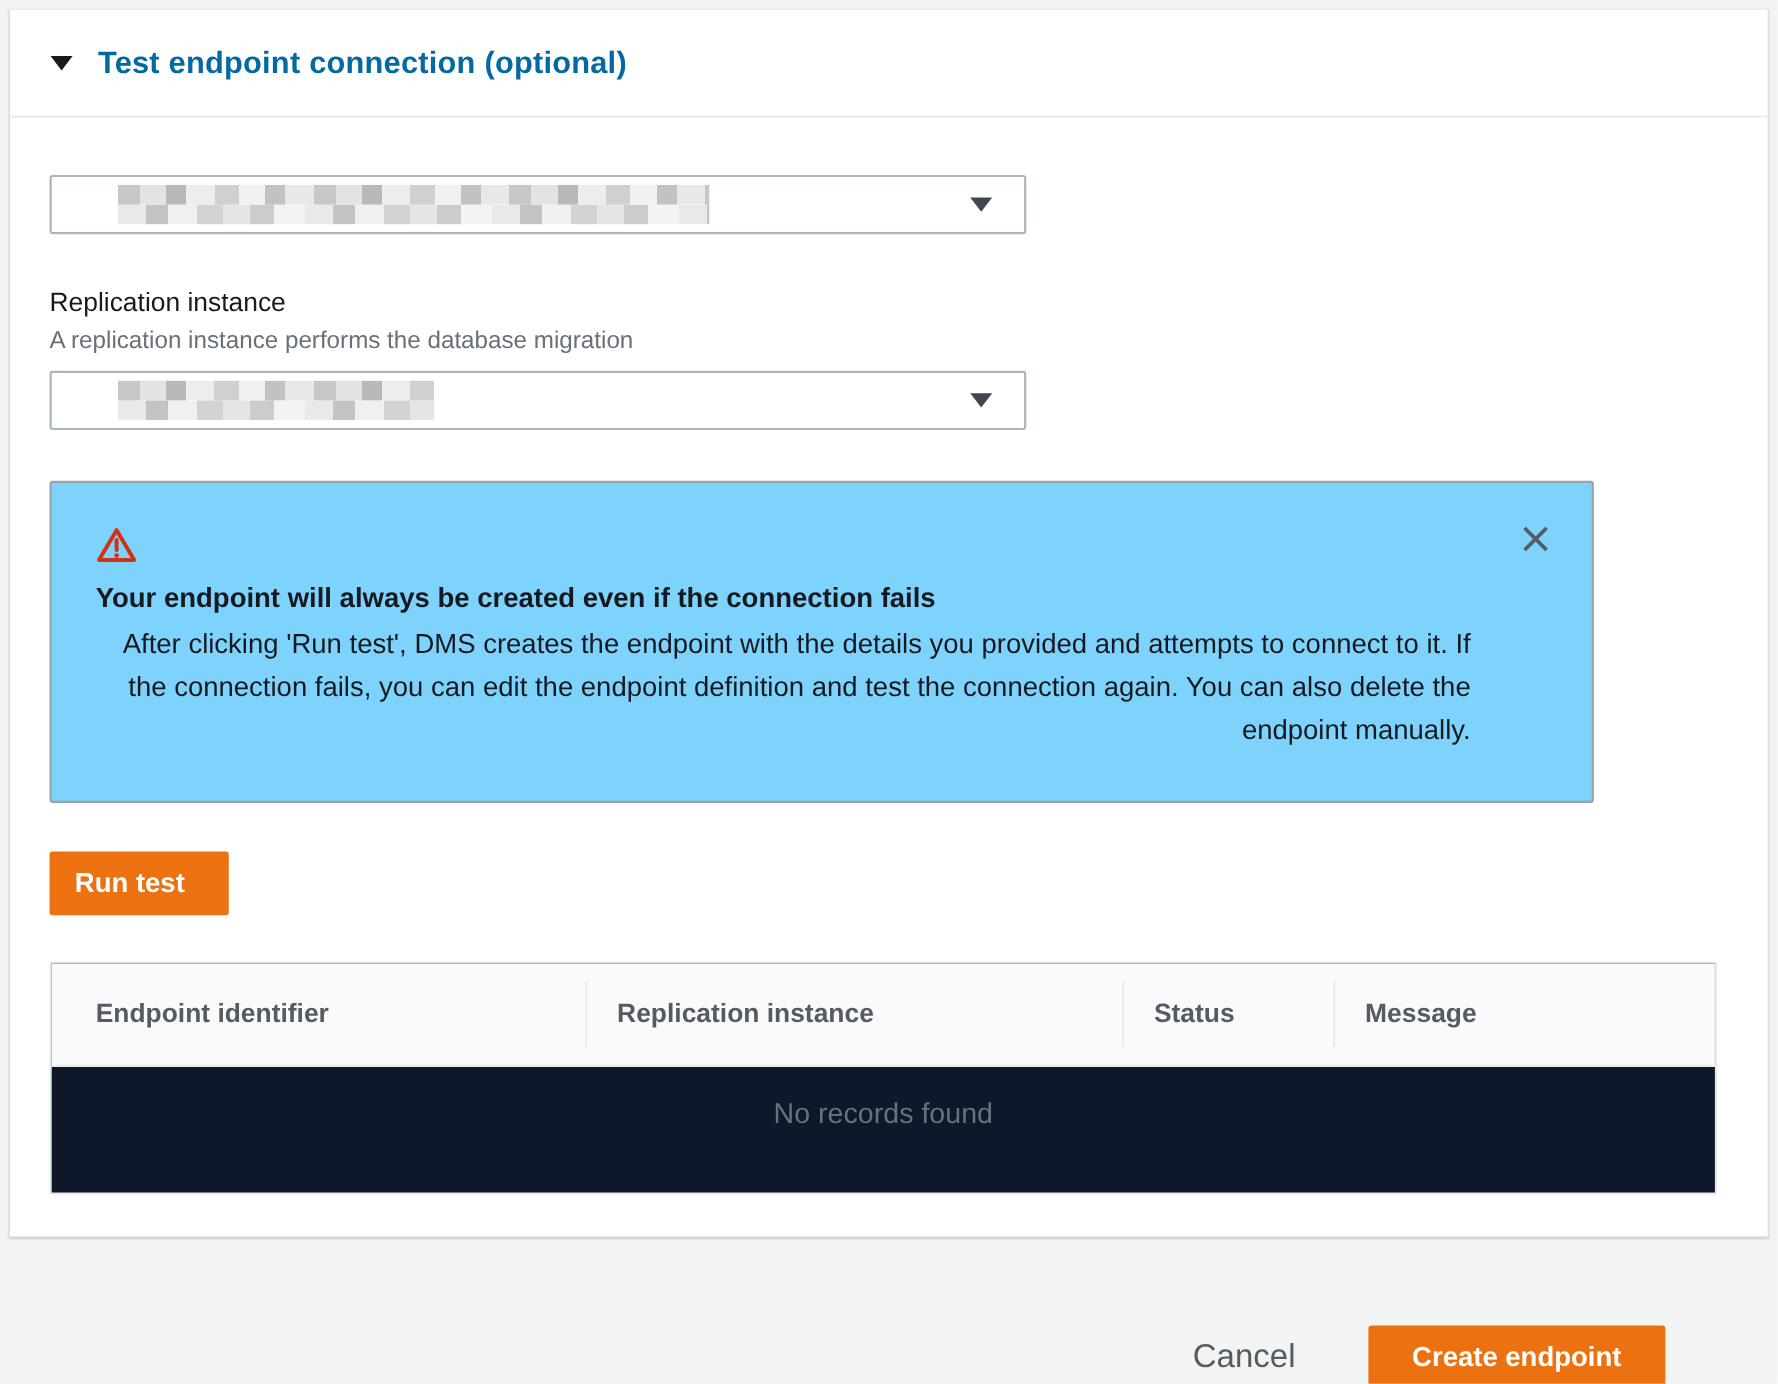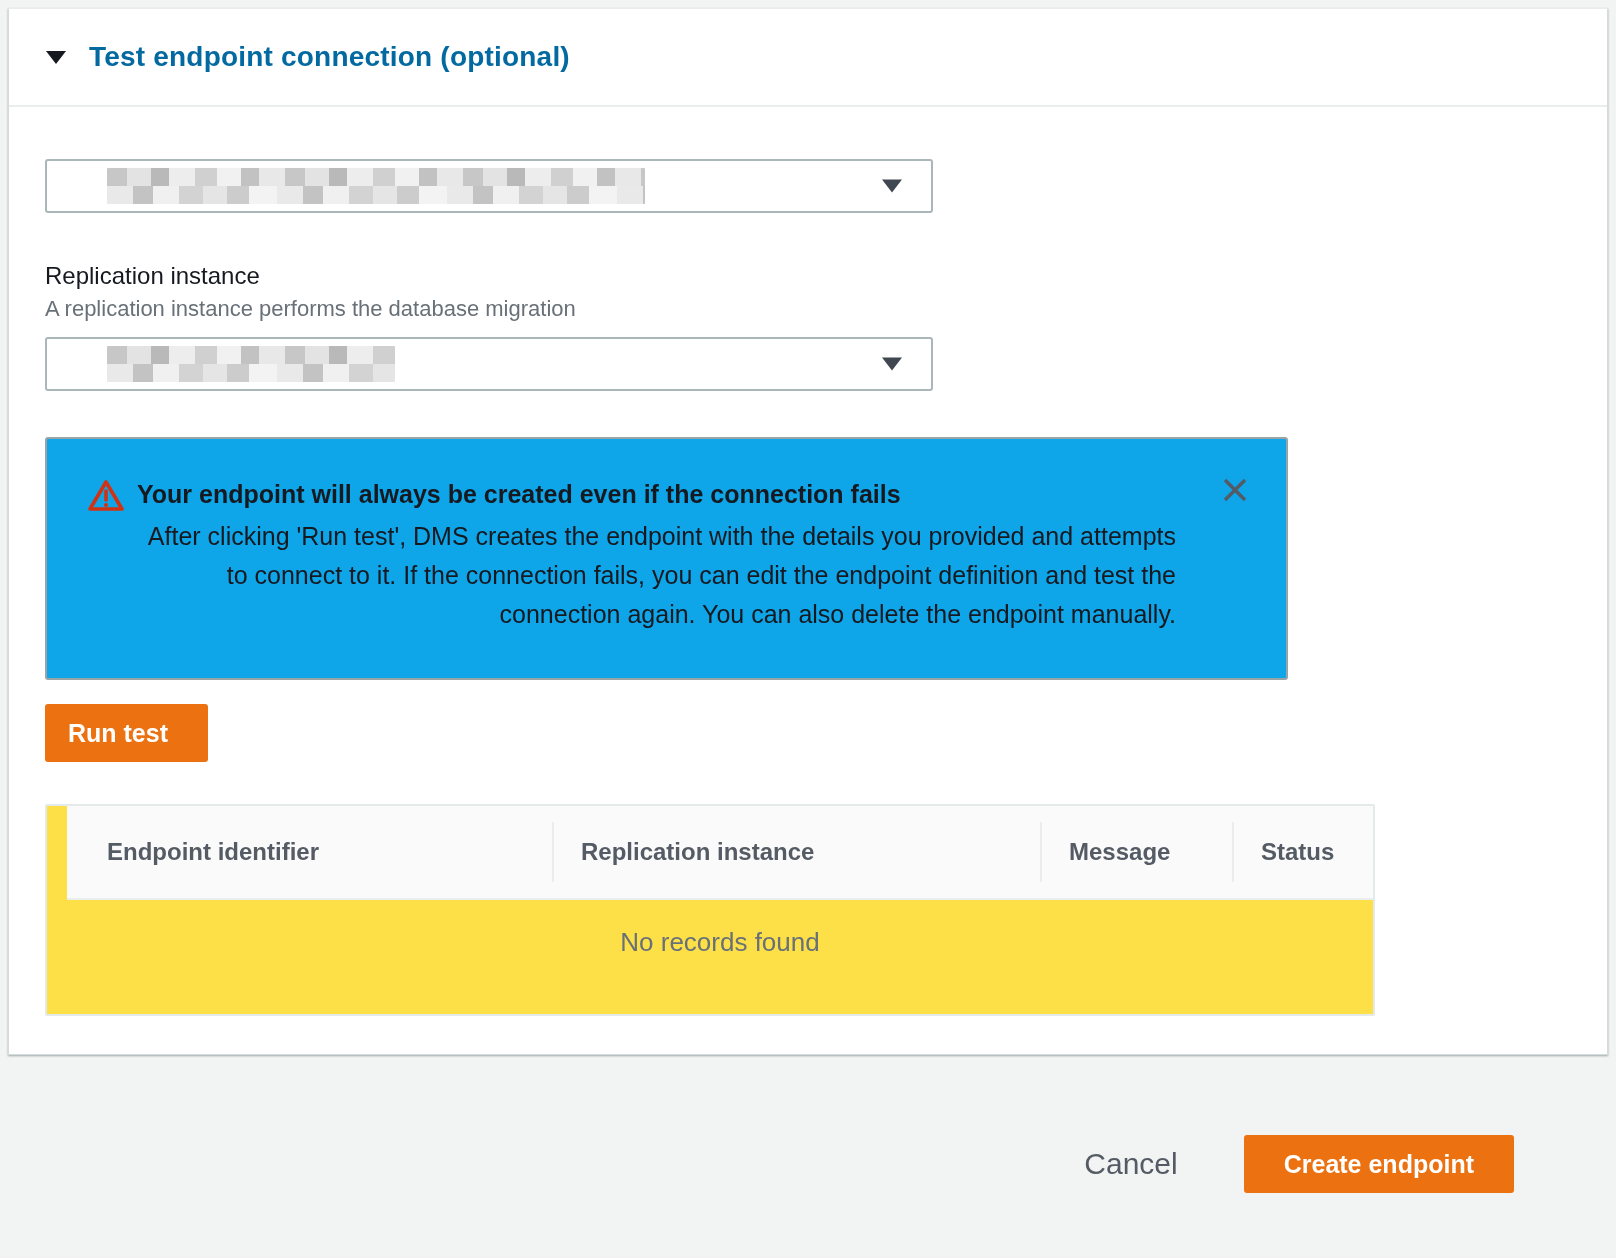--- a/index.html
+++ b/index.html
@@ -78,26 +78,27 @@
   }
   .redacted.vpc { width: 538px; }
   .redacted.ri  { width: 288px; }
 
   .field-group { margin-top: 48px; }
 
   
   .alert {
     position: relative;
     margin-top: 46px;
-    width: 1243px;
+    width: 1404px;
     border: 2px solid #98a4a8;
     border-radius: 3px;
-    background: #0ea5e9;
+    background: #7dd3fc;
     padding: 38px 110px 44px 40px;
     display: flex;
+    flex-direction: column;
   }
   .alert-icon { flex: 0 0 50px; padding-top: 2px; }
   .alert-title {
     font-size: 25px;
     font-weight: bold;
     line-height: 34px;
     color: #16191f;
   }
   .alert-body {
     font-size: 25px;
@@ -126,30 +127,29 @@
     font-family: "Liberation Sans", sans-serif;
     font-size: 25px;
     font-weight: bold;
     border: none;
     border-radius: 3px;
     padding: 0 40px;
     height: 58px;
     line-height: 58px;
     cursor: pointer;
   }
-  .run-test { margin-top: 24px; padding-left: 23px; }
+  .run-test { margin-top: 44px; padding-left: 23px; }
 
   
   .table {
     margin-top: 42px;
-    width: 1330px;
+    width: 1516px;
     border: 2px solid #e4e9e9;
     border-radius: 2px;
-    background: #fde047;
-    padding-left: 20px;
+    background: #0f172a;
   }
   .thead {
     display: grid;
     grid-template-columns: 486px 488px 192px 1fr;
     background: #fafafa;
     border-bottom: 2px solid #eaeded;
   }
   .th {
     position: relative;
     padding: 30px 20px 30px 28px;
@@ -267,22 +267,22 @@
     </div>
 
     
     <button class="btn-orange run-test">Run test</button>
 
     
     <div class="table">
       <div class="thead">
         <div class="th">Endpoint identifier</div>
         <div class="th">Replication instance</div>
+        <div class="th">Status</div>
         <div class="th">Message</div>
-        <div class="th">Status</div>
       </div>
       <div class="empty-state">
         <span class="empty-text">No records found</span>
       </div>
     </div>
 
   </div>
 </div>
 
 <div class="footer">

